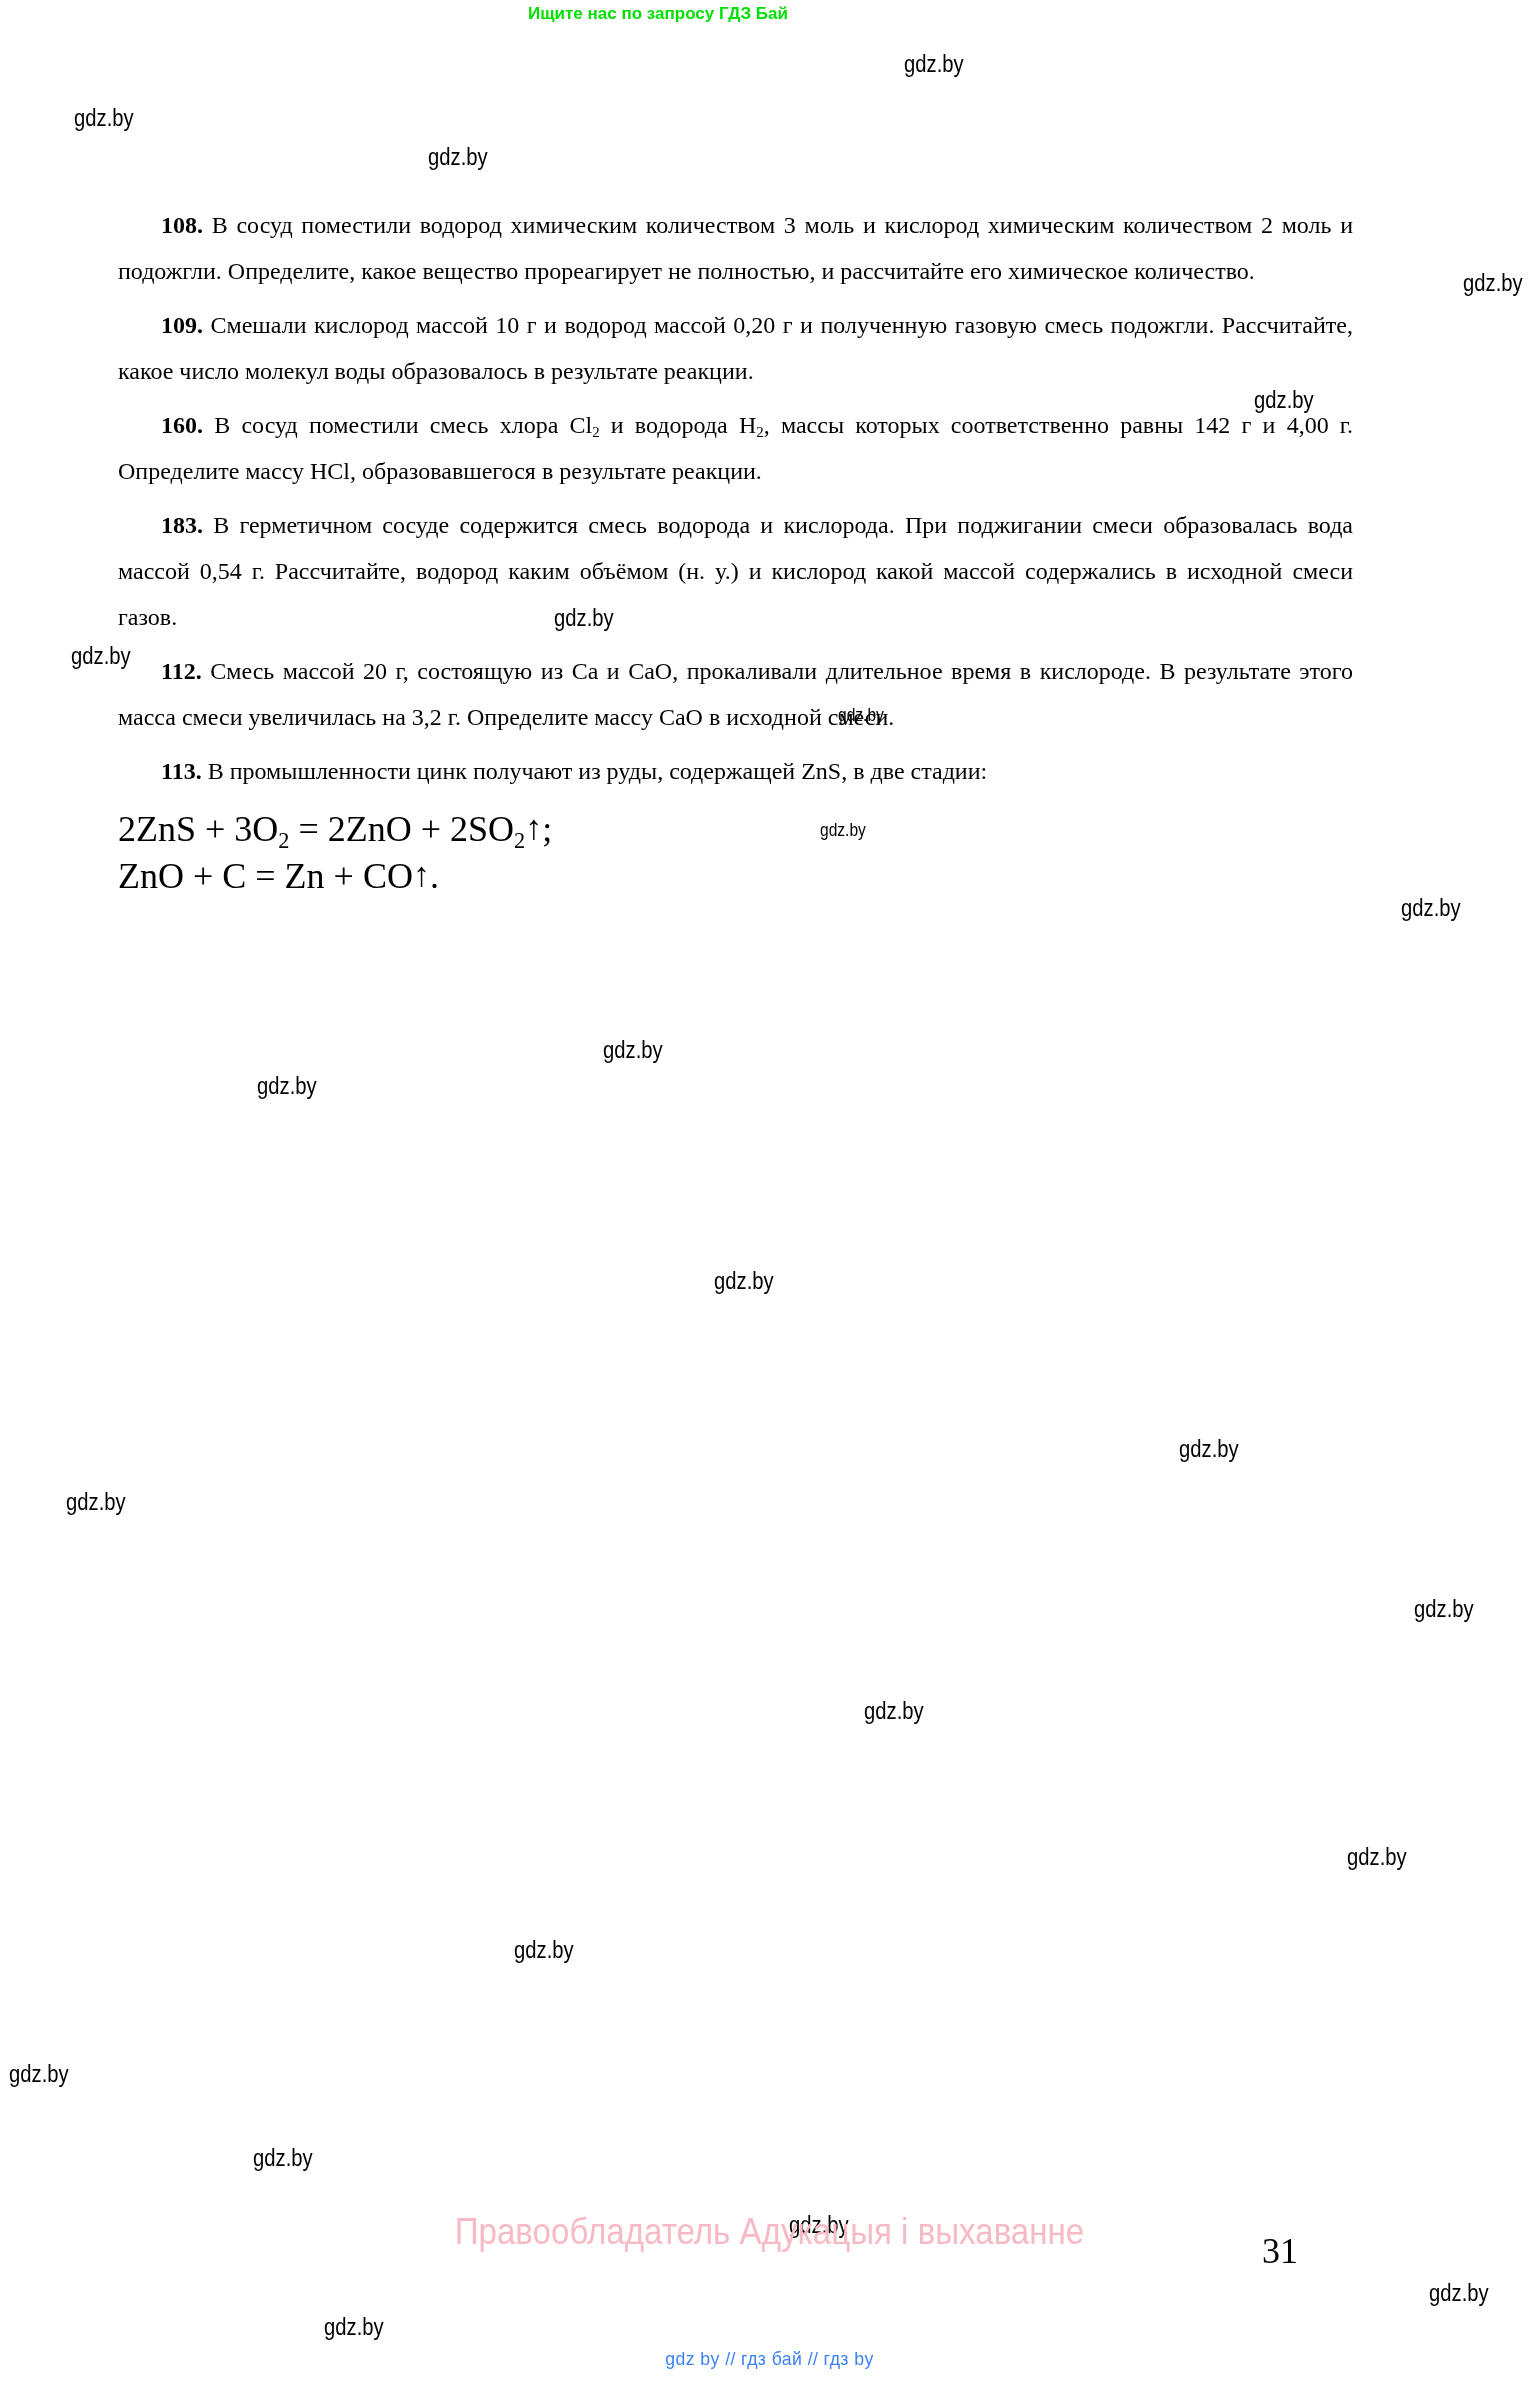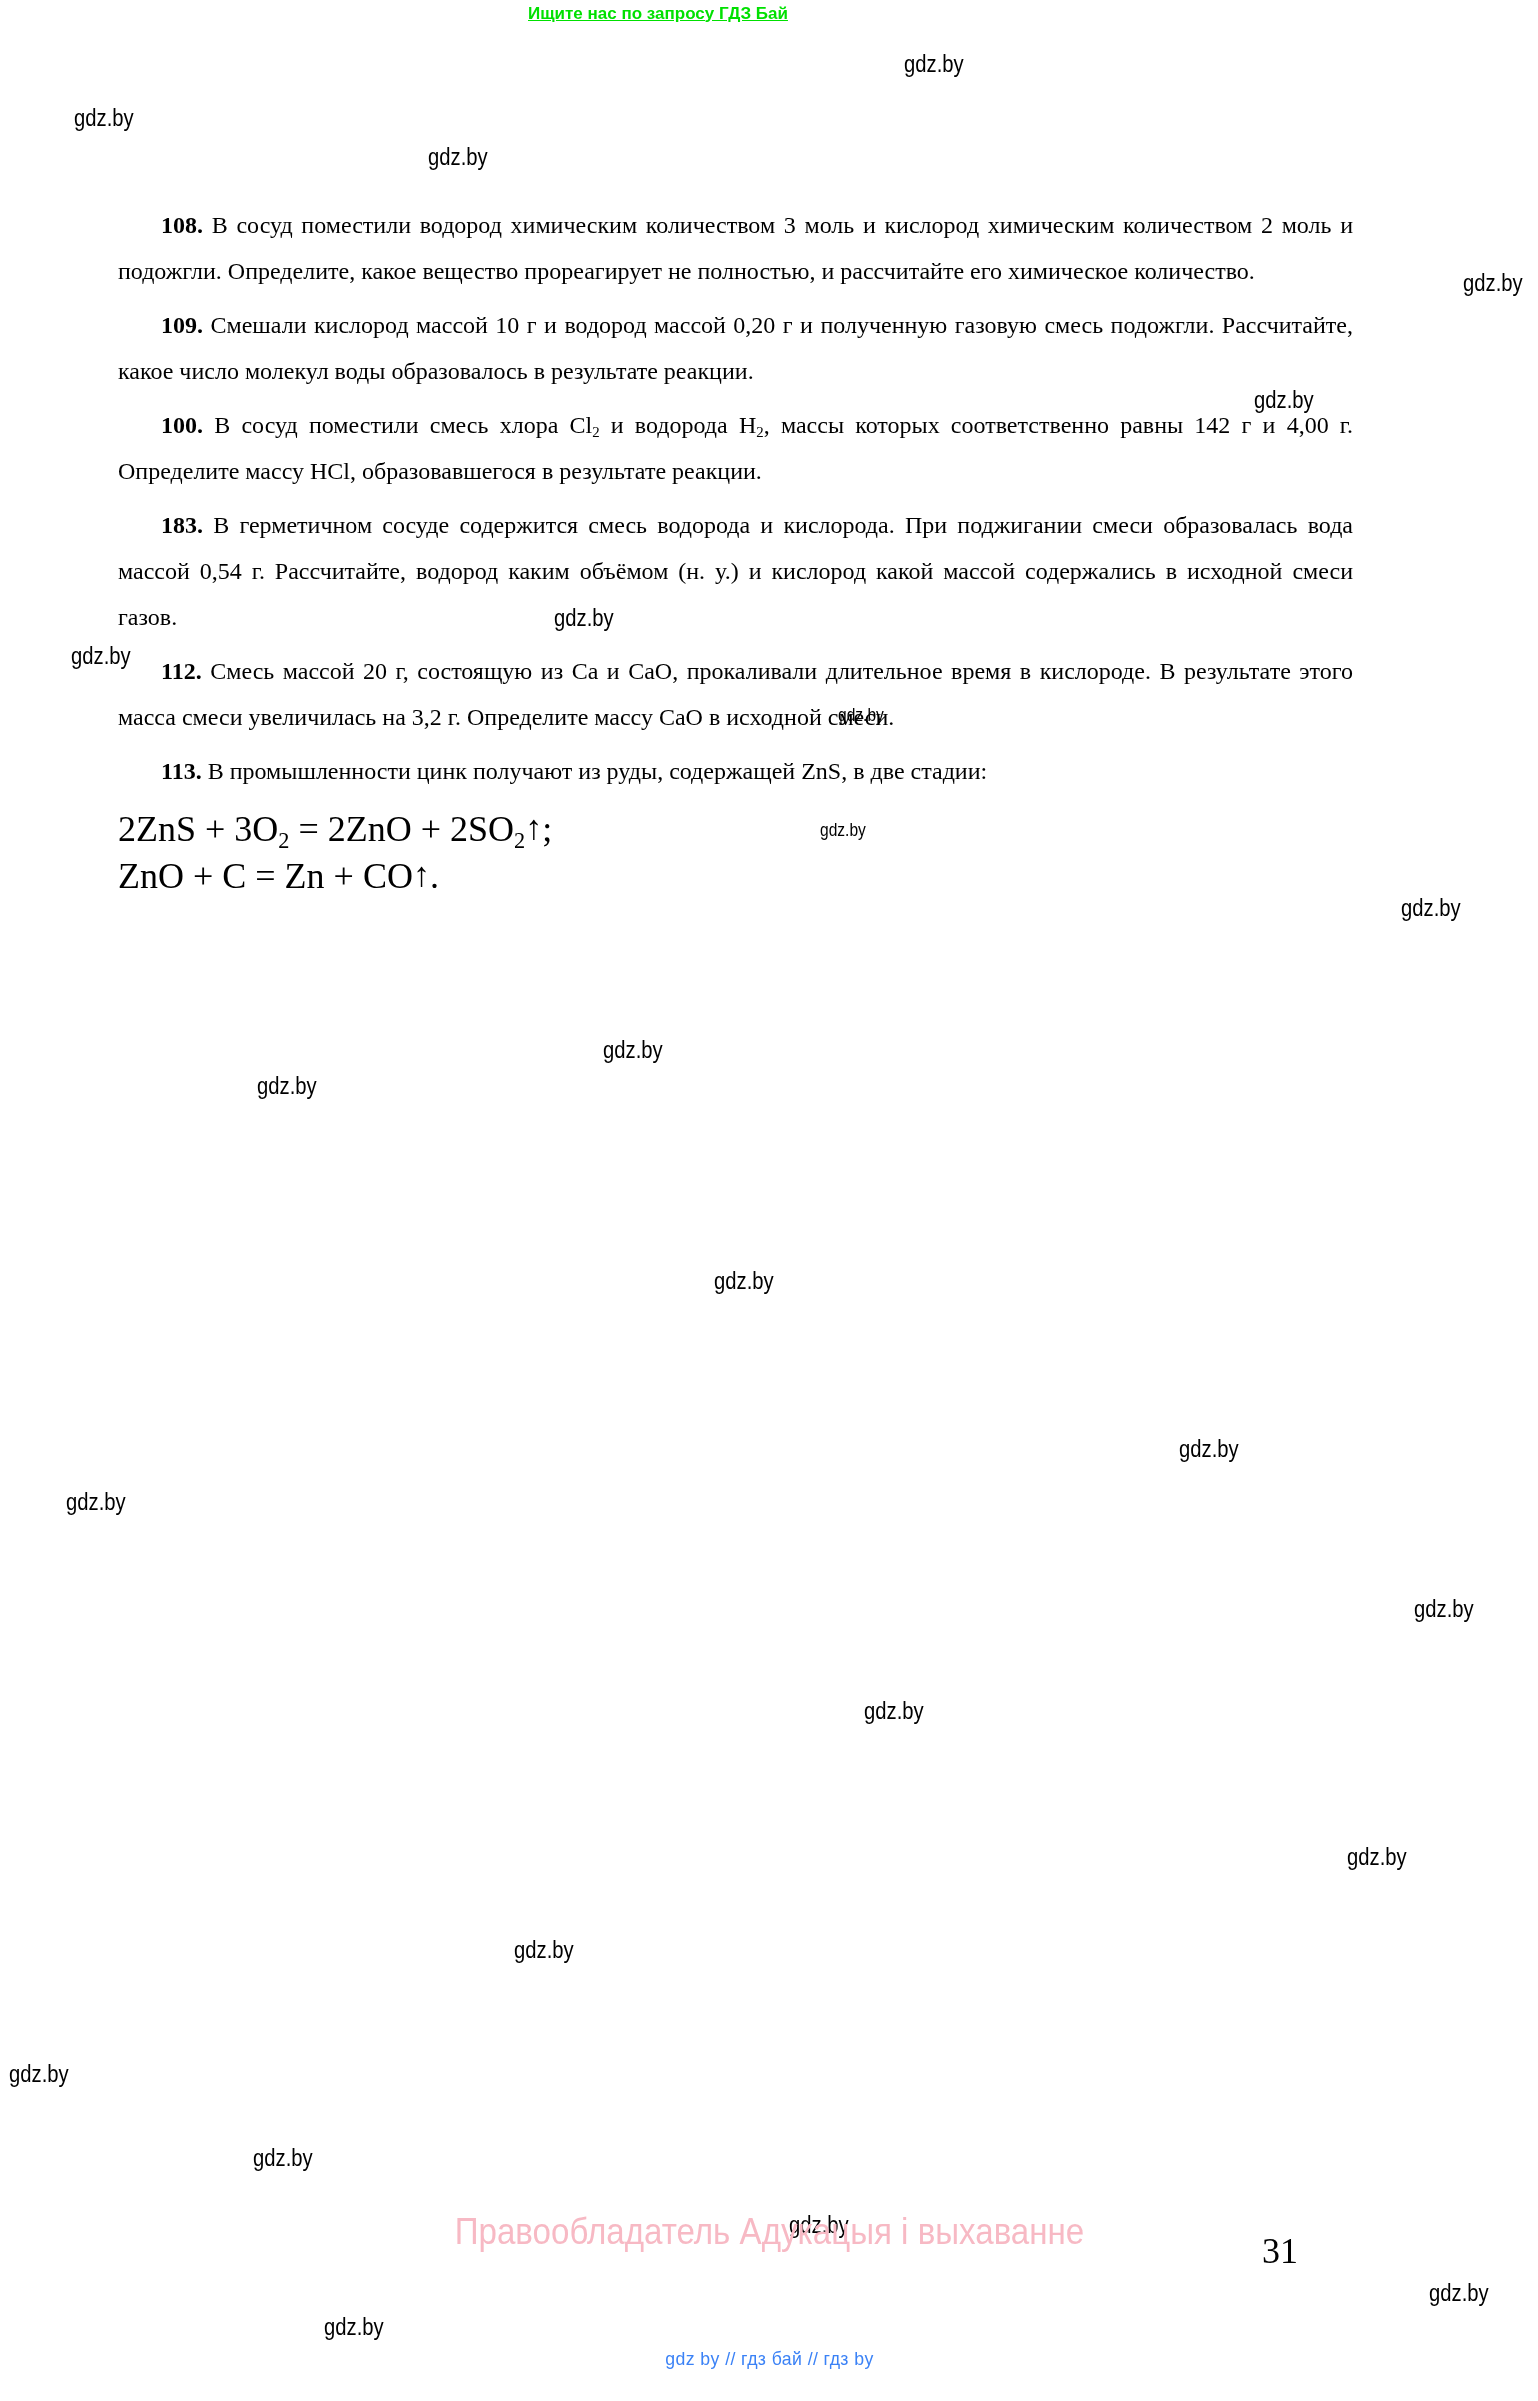--- a/index.html
+++ b/index.html
@@ -25,21 +25,20 @@
     top: 3.5px;
     left: 0;
     width: 1316px;
     text-align: center;
     font-family: "Liberation Sans", "DejaVu Sans", sans-serif;
     font-weight: bold;
     font-size: 17px;
     letter-spacing: 0px;
     color: #00e000;
     white-space: nowrap;
-    text-decoration: underline;
   }
 
   
   .wm {
     position: absolute;
     font-family: "Liberation Sans", "DejaVu Sans", sans-serif;
     color: #000000;
     white-space: nowrap;
     transform: scaleX(0.88);
     transform-origin: left center;
@@ -157,21 +156,21 @@
       <div class="wm" style="left: 1429px; top: 2280px; font-size: 23px;">gdz.by</div>
       <div class="wm" style="left: 324px; top: 2314px; font-size: 23px;">gdz.by</div>
     </div>
 
   <div class="col">
 
     <p class="para"><span class="indent"></span><span class="num">108.</span> <span>В сосуд поместили водород химическим количеством 3 моль и кислород химическим количеством 2 моль и подожгли. Определите, какое вещество прореагирует не полностью, и рассчитайте его химическое количество.</span></p>
 
     <p class="para"><span class="indent"></span><span class="num">109.</span> <span>Смешали кислород массой 10 г и водород массой 0,20 г и полученную газовую смесь подожгли. Рассчитайте, какое число молекул воды образовалось в результате реакции.</span></p>
 
-    <p class="para"><span class="indent"></span><span class="num">100.</span> <span>В сосуд поместили смесь хлора Cl</span><sub>2</sub><span> и водорода H</span><sub>2</sub><span>, массы которых соответственно равны 142 г и 4,00 г. Определите массу HCl, образовавшегося в результате реакции.</span></p>
+    <p class="para"><span class="indent"></span><span class="num">160.</span> <span>В сосуд поместили смесь хлора Cl</span><sub>2</sub><span> и водорода H</span><sub>2</sub><span>, массы которых соответственно равны 142 г и 4,00 г. Определите массу HCl, образовавшегося в результате реакции.</span></p>
 
     <p class="para"><span class="indent"></span><span class="num">183.</span> <span>В герметичном сосуде содержится смесь водорода и кислорода. При поджигании смеси образовалась вода массой 0,54 г. Рассчитайте, водород каким объёмом (н. у.) и кислород какой массой содержались в исходной смеси газов.</span></p>
 
     <p class="para"><span class="indent"></span><span class="num">112.</span> <span>Смесь массой 20 г, состоящую из Ca и CaO, прокаливали длительное время в кислороде. В результате этого масса смеси увеличилась на 3,2 г. Определите массу CaO в исходной смеси.</span></p>
 
     <p class="para"><span class="indent"></span><span class="num">113.</span> <span>В промышленности цинк получают из руды, содержащей ZnS, в две стадии:</span></p>
 
     <div class="eqblock">
       <p class="eqline"><span>2ZnS + 3O</span><sub>2</sub><span> = 2ZnO + 2SO</span><sub>2</sub><span class="arrow">↑</span><span>;</span></p>
       <p class="eqline"><span>ZnO + C = Zn + CO</span><span class="arrow">↑</span><span>.</span></p>

